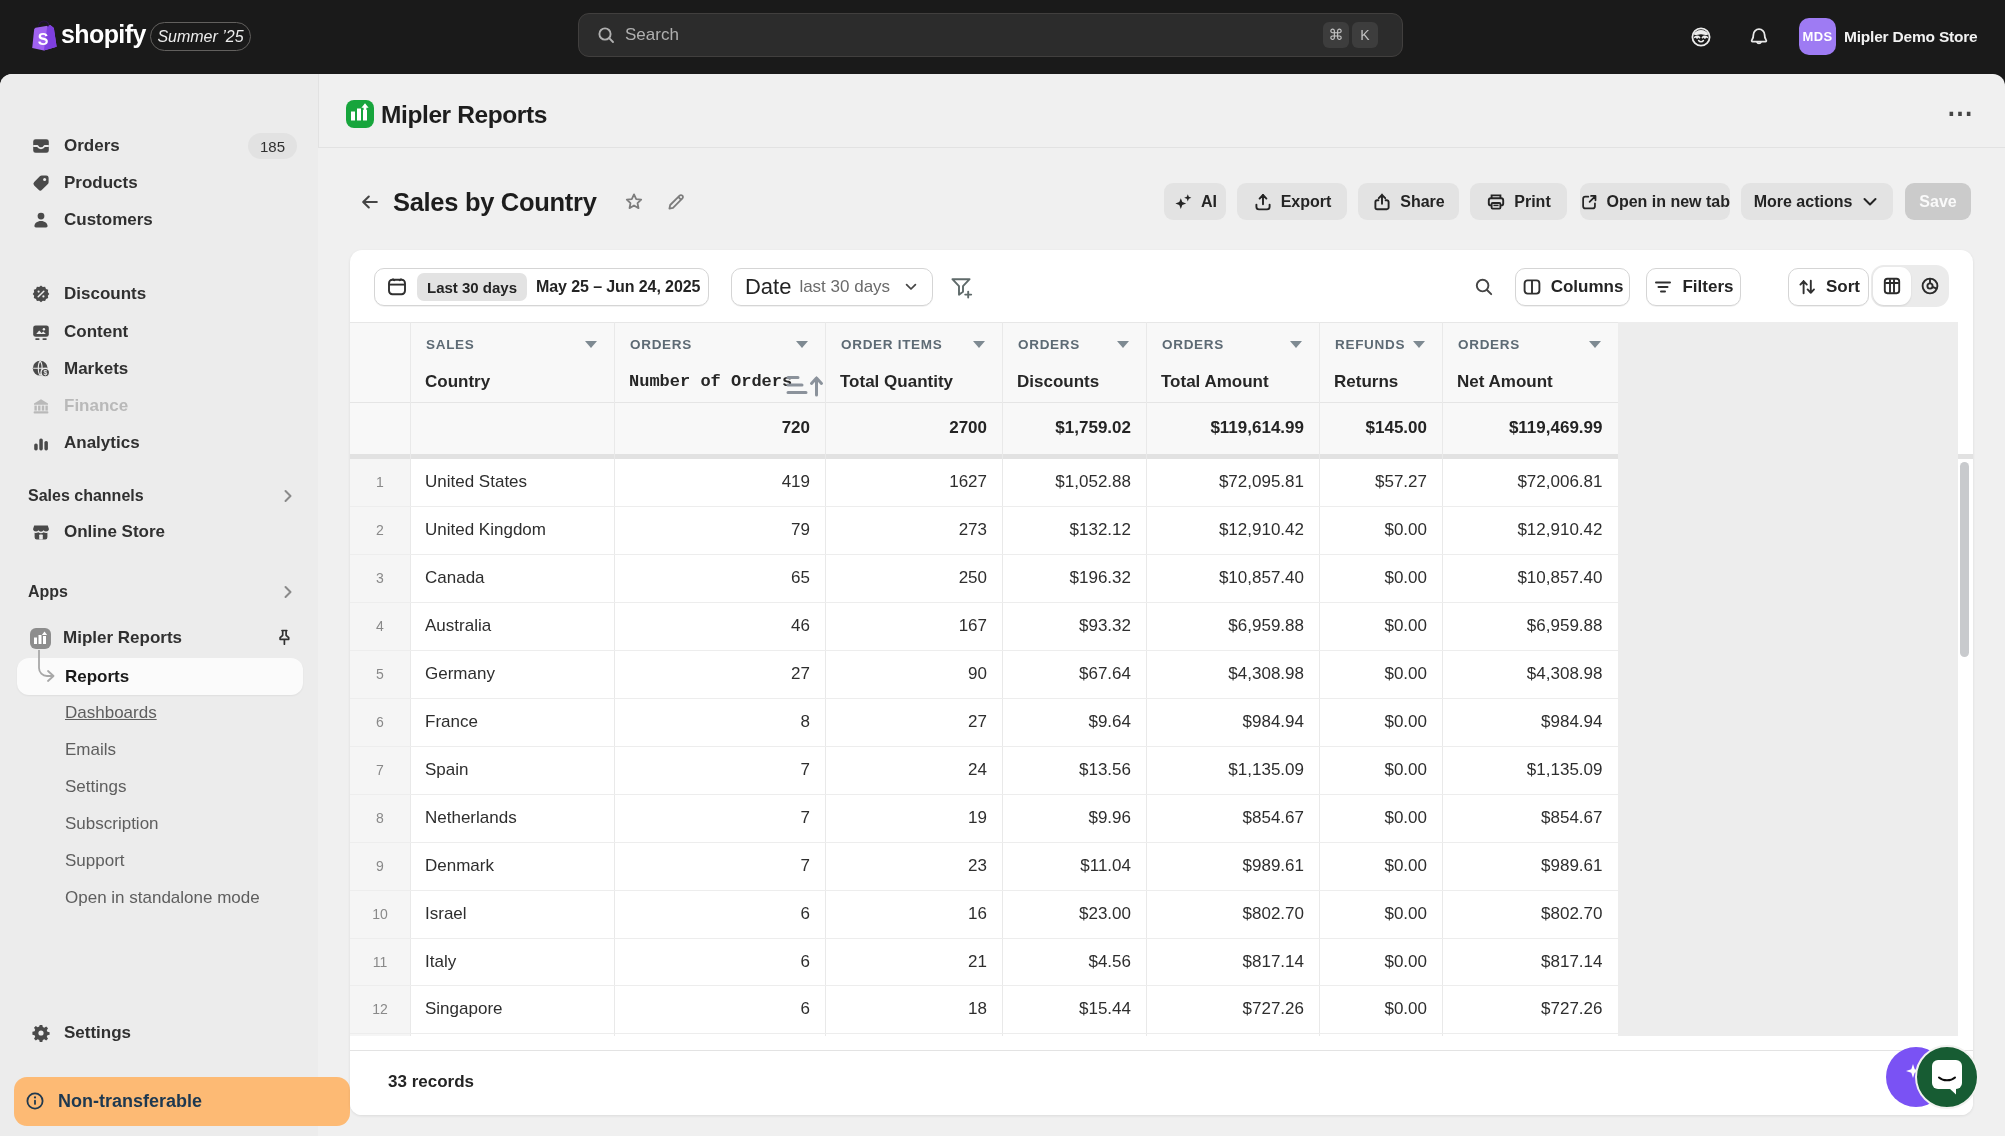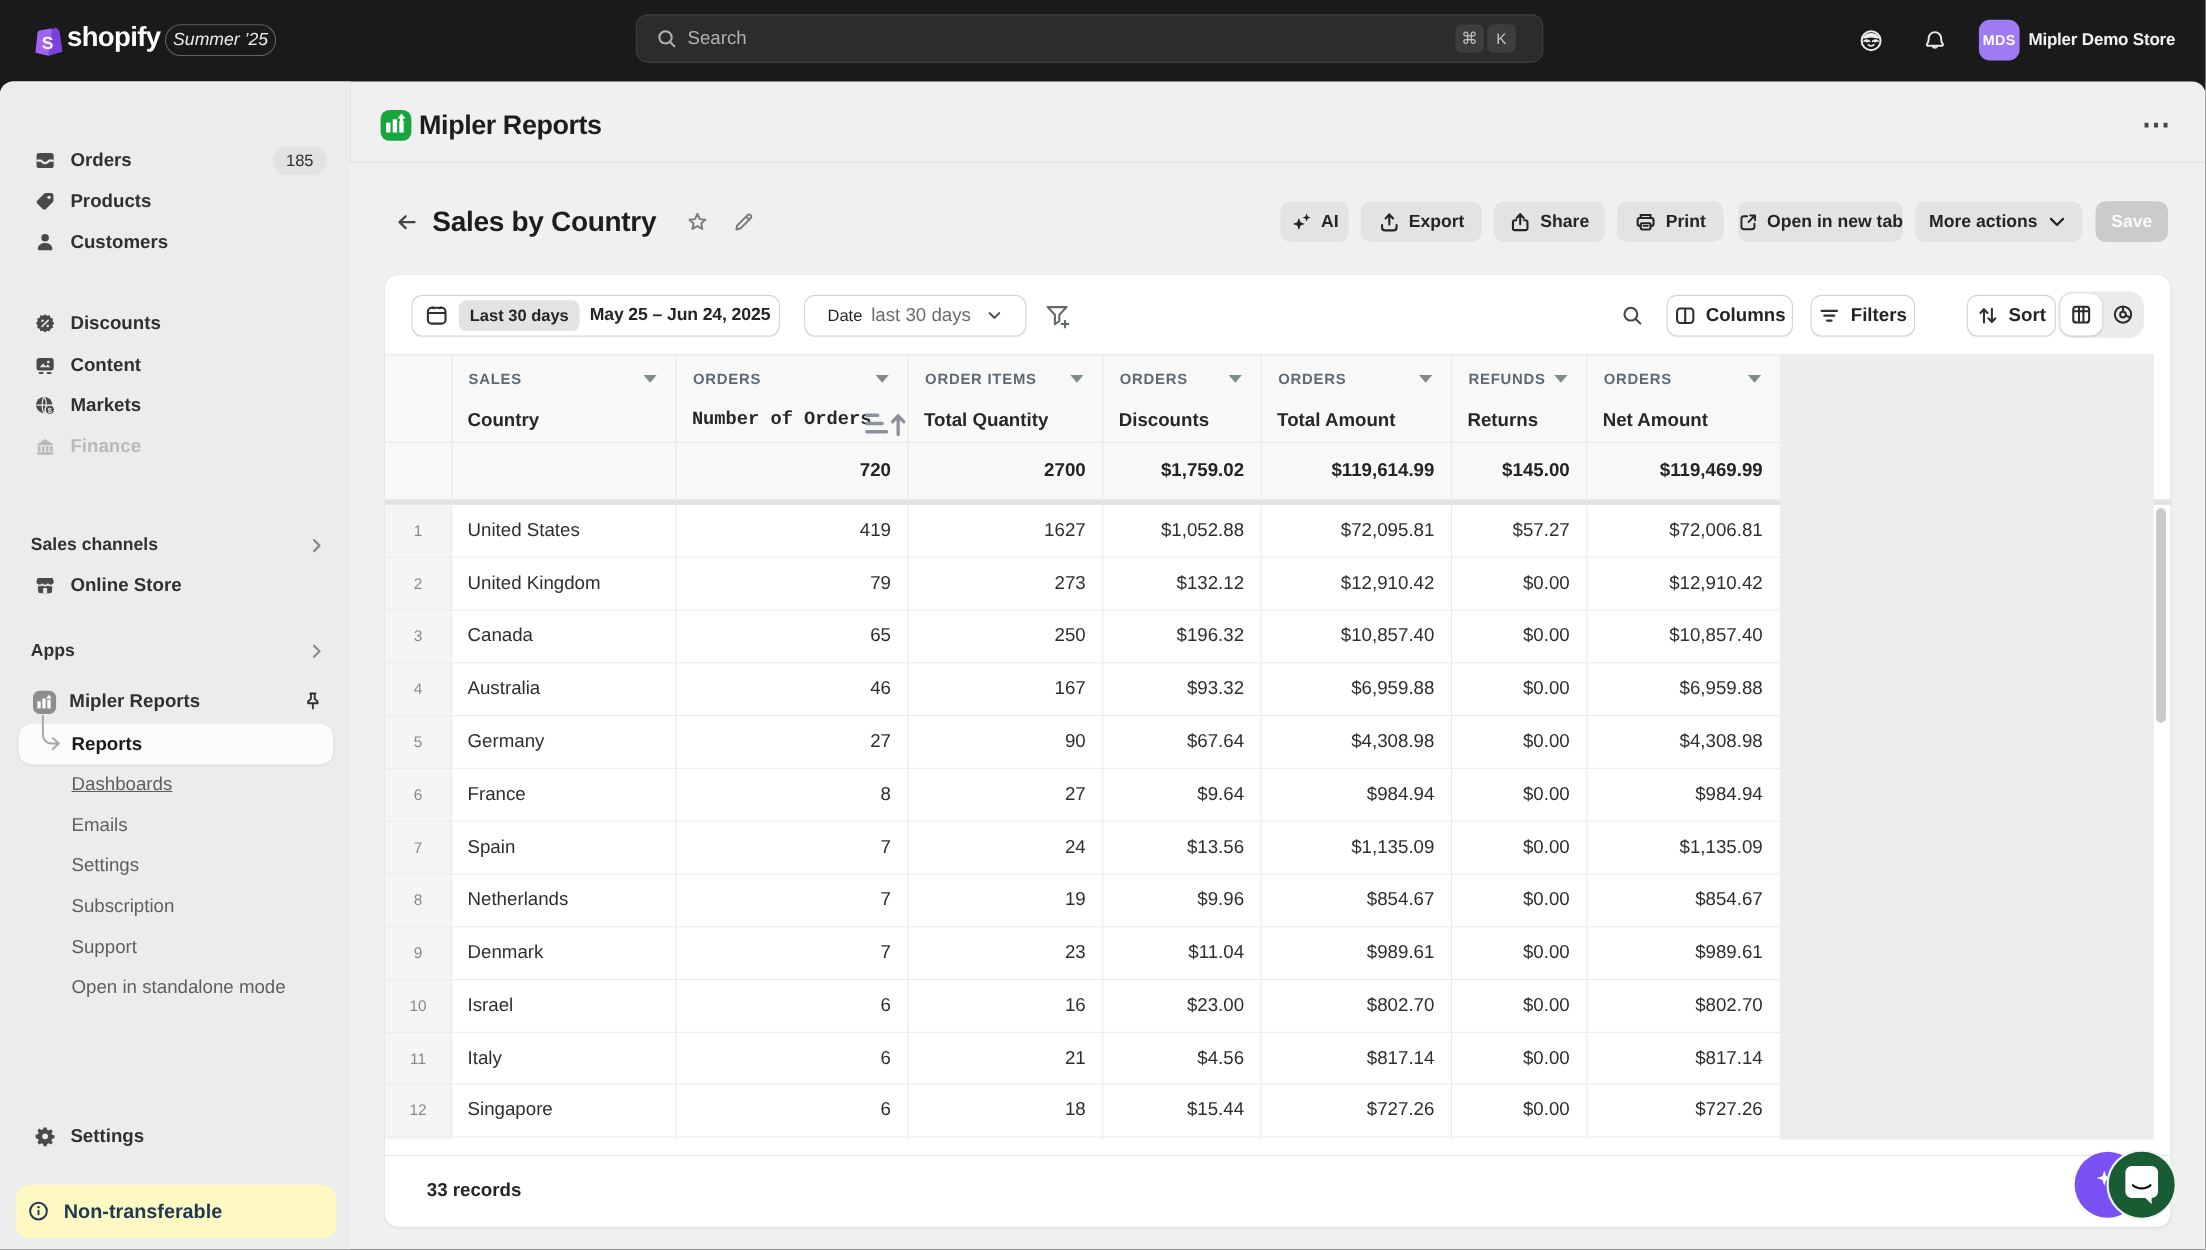--- a/index.html
+++ b/index.html
@@ -97,20 +97,25 @@
           <text x="14.3" y="16" font-size="6.8" font-weight="bold" fill="#ececec" text-anchor="middle" font-family="Liberation Sans">$</text>
         </svg></span>Markets</div>
 <div class="navitem" style="top:315px;color:#b9b9b9;"><span class="ic"><svg width="20" height="20" viewBox="0 0 20 20" style="">
           <path d="M3 7.6 L10 3.2 l7 4.4 v1.2 H3 Z" fill="#b9b9b9"></path>
           <rect x="3.4" y="9.6" width="2.4" height="5" fill="#b9b9b9"></rect>
           <rect x="7.1" y="9.6" width="2.4" height="5" fill="#b9b9b9"></rect>
           <rect x="10.8" y="9.6" width="2.4" height="5" fill="#b9b9b9"></rect>
           <rect x="14.4" y="9.6" width="2.4" height="5" fill="#b9b9b9"></rect>
           <rect x="2.6" y="15.2" width="14.8" height="2.2" rx="1" fill="#b9b9b9"></rect>
         </svg></span>Finance</div>
+<div class="navitem" style="top:352px;color:#303030;"><span class="ic"><svg width="20" height="20" viewBox="0 0 20 20" style="">
+          <rect x="3.2" y="10.4" width="3.5" height="7" rx="1.6" fill="#4a4a4a"></rect>
+          <rect x="8.3" y="5.4" width="3.5" height="12" rx="1.6" fill="#4a4a4a"></rect>
+          <rect x="13.4" y="8" width="3.5" height="9.4" rx="1.6" fill="#4a4a4a"></rect>
+        </svg></span>Analytics</div>
 <div class="shead" style="top:410px;">Sales channels<svg width="20" height="20" viewBox="0 0 20 20" style="position:absolute;left:250px;top:2px;">
         <path d="M7.5 5 l5 5 -5 5" stroke="#8a8a8a" stroke-width="2" fill="none" stroke-linecap="round" stroke-linejoin="round"></path>
       </svg></div>
 <div class="navitem" style="top:441px;"><span class="ic"><svg width="20" height="20" viewBox="0 0 20 20" style="">
           <path d="M3.2 3.4 h13.6 l1.2 3.8 a3 3 0 0 1 -2.9 2.4 3.1 3.1 0 0 1 -2.5 -1.3 3.2 3.2 0 0 1 -5.2 0 3.1 3.1 0 0 1 -2.5 1.3 3 3 0 0 1 -2.9 -2.4 Z" fill="#4a4a4a"></path>
           <path d="M3.6 10.8 v4.4 a2.2 2.2 0 0 0 2.2 2.2 h8.4 a2.2 2.2 0 0 0 2.2 -2.2 v-4.4 a4.6 4.6 0 0 1 -3.7 -0.6 4.7 4.7 0 0 1 -5.4 0 4.6 4.6 0 0 1 -3.7 0.6 Z" fill="#4a4a4a"></path>
           <rect x="8.2" y="12.6" width="3.6" height="4.8" rx="0.6" fill="#ececec"></rect>
         </svg></span>Online Store</div>
 <div class="shead" style="top:506px;">Apps<svg width="20" height="20" viewBox="0 0 20 20" style="position:absolute;left:250px;top:2px;">
         <path d="M7.5 5 l5 5 -5 5" stroke="#8a8a8a" stroke-width="2" fill="none" stroke-linecap="round" stroke-linejoin="round"></path>
@@ -131,21 +136,21 @@
 <div class="navsub" style="top:622px;text-decoration:underline;">Dashboards</div>
 <div class="navsub" style="top:659px;">Emails</div>
 <div class="navsub" style="top:696px;">Settings</div>
 <div class="navsub" style="top:733px;">Subscription</div>
 <div class="navsub" style="top:770px;">Support</div>
 <div class="navsub" style="top:807px;">Open in standalone mode</div>
 <div class="navitem" style="top:942px;"><span class="ic"><svg width="20" height="20" viewBox="0 0 20 20" style="">
           <path d="M8.7 1.9 h2.6 l0.5 2.2 1.5 0.6 1.9 -1.2 1.8 1.8 -1.2 1.9 0.6 1.5 2.2 0.5 v2.6 l-2.2 0.5 -0.6 1.5 1.2 1.9 -1.8 1.8 -1.9 -1.2 -1.5 0.6 -0.5 2.2 H8.7 l-0.5 -2.2 -1.5 -0.6 -1.9 1.2 -1.8 -1.8 1.2 -1.9 -0.6 -1.5 -2.2 -0.5 V8.7 l2.2 -0.5 0.6 -1.5 -1.2 -1.9 1.8 -1.8 1.9 1.2 1.5 -0.6 Z" fill="#4a4a4a"></path>
           <circle cx="10" cy="10" r="2.6" fill="#ececec"></circle>
         </svg></span>Settings</div>
-<div class="abs flex" style="left:14px;top:1003px;width:292px;height:49px;background:#fef9c3;border-radius:13px;">
+<div class="abs flex" style="left:14px;top:1003px;width:336px;height:49px;background:#fdba74;border-radius:13px;">
 <svg width="21" height="21" viewBox="0 0 21 21" style="margin-left:11px;">
         <circle cx="10" cy="10" r="7.6" stroke="#20394f" stroke-width="1.8" fill="none"></circle>
         <rect x="9.1" y="8.8" width="1.8" height="5" rx="0.9" fill="#20394f"></rect>
         <circle cx="10" cy="6.4" r="1.1" fill="#20394f"></circle>
       </svg>
       <span style="margin-left:12px;font-size:18px;font-weight:700;color:#1d3850;">Non-transferable</span>
     </div>
 </div>
 <div class="abs" style="left:318px;top:74px;width:1687px;height:74px;border-left:1px solid #e2e2e2;border-bottom:1.5px solid #e2e2e2;">
 <div class="abs" style="left:27px;top:26px;width:28px;height:28px;background:#17a53c;border-radius:8px;"><svg width="28" height="28" viewBox="0 0 28 28" style="">
@@ -217,21 +222,21 @@
 <div class="wbtn" style="left:374px;top:268px;width:335px;justify-content:flex-start;font-weight:400;">
 <svg width="22" height="22" viewBox="0 0 22 22" style="margin-left:11px;flex:none;">
       <rect x="3" y="3.8" width="16" height="14.4" rx="3.4" stroke="#303030" stroke-width="1.9" fill="none"></rect>
       <path d="M3.4 8.6 h15.2" stroke="#303030" stroke-width="1.9"></path>
       <path d="M7 2.6 c0 1.4 1 2.2 2 1.4 M15 2.6 c0 1.4 -1 2.2 -2 1.4" stroke="#303030" stroke-width="1.6" fill="none"></path>
     </svg>
 <span style="height:28px;padding:0 10px;background:#e3e3e3;border-radius:7px;display:flex;align-items:center;font-size:15px;font-weight:700;color:#242424;flex:none;">Last 30 days</span>
 <span style="font-size:16px;font-weight:700;color:#242424;letter-spacing:-0.1px;">May 25 – Jun 24, 2025</span>
   </div>
 <div class="wbtn" style="left:731px;top:268px;width:202px;font-weight:400;">
-<span style="font-size:15px;color:#242424;">Date</span>
+<span style="font-size:22px;color:#242424;">Date</span>
     <span style="font-size:17px;color:#6b6b6b;margin-left:-1px;">last 30 days</span>
 <svg width="16" height="16" viewBox="0 0 20 20" style="margin-left:4px;">
       <path d="M4.5 7 l5.5 5.5 L15.5 7" stroke="#454545" stroke-width="2.2" fill="none" stroke-linecap="round" stroke-linejoin="round"></path>
     </svg>
   </div>
 <svg width="24" height="24" viewBox="0 0 24 24" style="position:absolute;left:949px;top:275px;">
     <path d="M3.4 4.2 h17.2 l-6.6 7 v5.6 l-4 3 v-8.6 Z" stroke="#5f6a6a" stroke-width="1.9" fill="none" stroke-linejoin="round"></path>
     <path d="M19.2 16.6 v6 M16.2 19.6 h6" stroke="#5f6a6a" stroke-width="1.9" stroke-linecap="round"></path>
   </svg>
 <svg width="21" height="21" viewBox="0 0 21 21" style="position:absolute;left:1474px;top:277px;">

